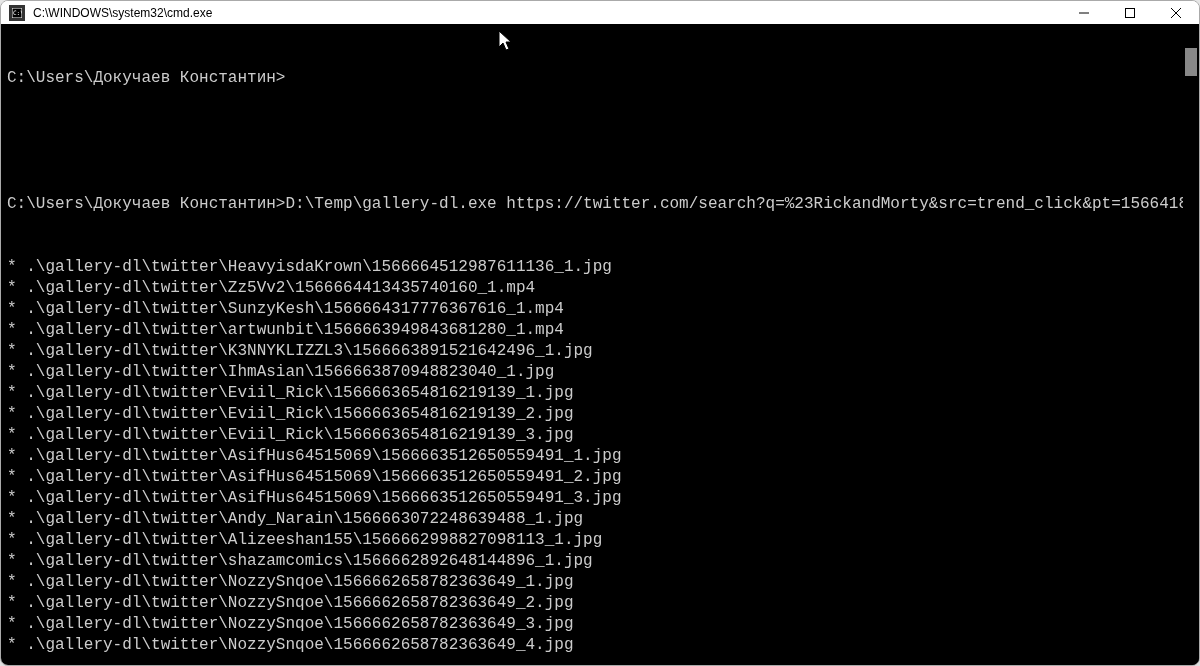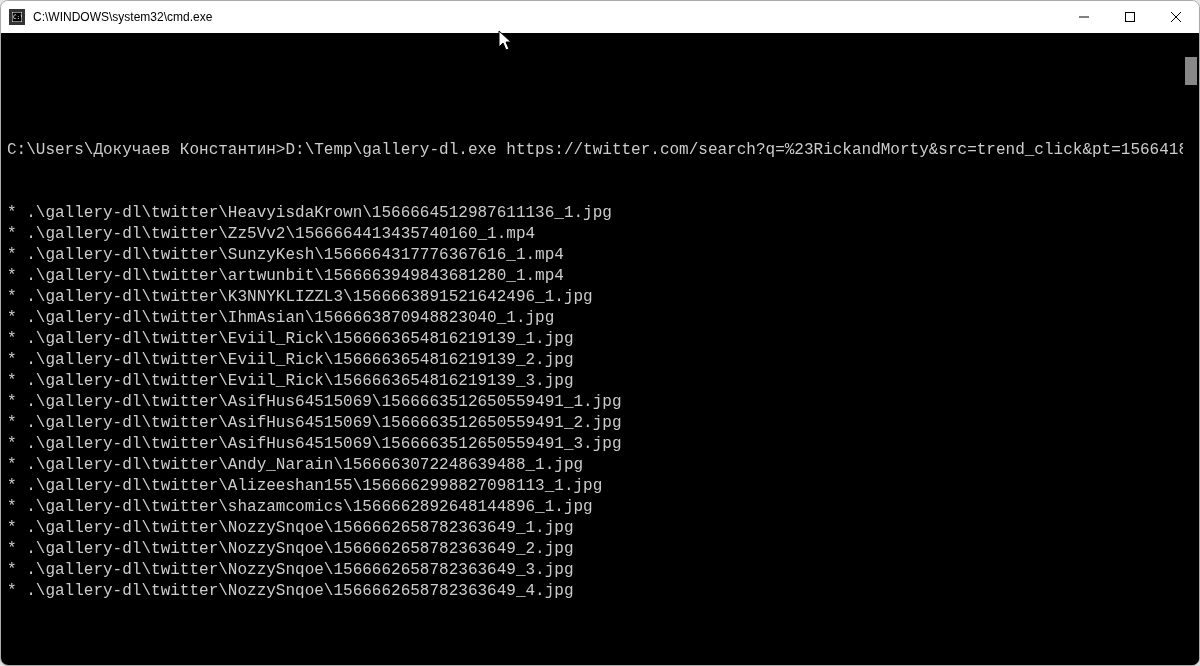--- a/index.html
+++ b/index.html
@@ -1,18 +1,18 @@
 <!DOCTYPE html>
 <html><head>
   <meta charset="utf-8">
   <style>
     * { margin: 0; padding: 0; box-sizing: border-box; }
     body { font-family: "Segoe UI", Tahoma, sans-serif; background: #f0f0f0; width: 1200px; height: 666px; overflow: hidden; }
     .window { width: 1200px; height: 666px; background: #fff; border: 1px solid #aaa; border-radius: 8px; overflow: hidden; display: flex; flex-direction: column; box-shadow: 0 4px 20px rgba(0,0,0,.2); }
-    .titlebar { height: 32px; background: #fff; display: flex; align-items: center; padding: 0 0 0 8px; user-select: none; }
+    .titlebar { height: 23px; background: #fff; display: flex; align-items: center; padding: 0 0 0 8px; user-select: none; }
     .titlebar-icon { width: 16px; height: 16px; background: #333; margin-right: 8px; display:flex; align-items:center; justify-content:center; }
     .titlebar-icon svg { width: 10px; height: 10px; }
     .titlebar-title { font-size: 12px; color: #000; flex: 0 0 auto; }
     .titlebar-spacer { flex: 1; }
     .winbtn { width: 46px; height: 32px; display: flex; align-items: center; justify-content: center; }
     .winbtn svg { width: 10px; height: 10px; }
     .terminal { flex: 1; background: #000; position: relative; overflow: hidden; }
     .terminal-inner { padding: 2px 6px; font-family: Consolas, "Courier New", monospace; font-size: 16px; line-height: 21px; color: #ccc; white-space: pre; }
     .scrollbar { position: absolute; right: 0; top: 0; bottom: 0; width: 16px; background: #000; }
     .scroll-thumb { position: absolute; right: 2px; top: 24px; width: 12px; height: 28px; background: #888; border-radius: 0; }
@@ -46,20 +46,21 @@
     <div class="winbtn close">
       <svg viewBox="0 0 10 10">
           <line x1="0" y1="0" x2="10" y2="10" stroke="#000" stroke-width="1"></line>
           <line x1="10" y1="0" x2="0" y2="10" stroke="#000" stroke-width="1"></line>
         </svg>
     </div>
   </div>
 
   <div class="terminal">
     <div class="terminal-inner">
+      <div>C:\Users\Докучаев Константин&gt;</div>
       <div class="blank-line"></div>
       <div>C:\Users\Докучаев Константин&gt;D:\Temp\gallery-dl.exe https://twitter.com/search?q=%23RickandMorty&amp;src=trend_click&amp;pt=1566418383226249217&amp;vertical=trends</div>
       <div id="output-lines"><div>* .\gallery-dl\twitter\HeavyisdaKrown\1566664512987611136_1.jpg</div><div>* .\gallery-dl\twitter\Zz5Vv2\1566664413435740160_1.mp4</div><div>* .\gallery-dl\twitter\SunzyKesh\1566664317776367616_1.mp4</div><div>* .\gallery-dl\twitter\artwunbit\1566663949843681280_1.mp4</div><div>* .\gallery-dl\twitter\K3NNYKLIZZL3\1566663891521642496_1.jpg</div><div>* .\gallery-dl\twitter\IhmAsian\1566663870948823040_1.jpg</div><div>* .\gallery-dl\twitter\Eviil_Rick\1566663654816219139_1.jpg</div><div>* .\gallery-dl\twitter\Eviil_Rick\1566663654816219139_2.jpg</div><div>* .\gallery-dl\twitter\Eviil_Rick\1566663654816219139_3.jpg</div><div>* .\gallery-dl\twitter\AsifHus64515069\1566663512650559491_1.jpg</div><div>* .\gallery-dl\twitter\AsifHus64515069\1566663512650559491_2.jpg</div><div>* .\gallery-dl\twitter\AsifHus64515069\1566663512650559491_3.jpg</div><div>* .\gallery-dl\twitter\Andy_Narain\1566663072248639488_1.jpg</div><div>* .\gallery-dl\twitter\Alizeeshan155\1566662998827098113_1.jpg</div><div>* .\gallery-dl\twitter\shazamcomics\1566662892648144896_1.jpg</div><div>* .\gallery-dl\twitter\NozzySnqoe\1566662658782363649_1.jpg</div><div>* .\gallery-dl\twitter\NozzySnqoe\1566662658782363649_2.jpg</div><div>* .\gallery-dl\twitter\NozzySnqoe\1566662658782363649_3.jpg</div><div>* .\gallery-dl\twitter\NozzySnqoe\1566662658782363649_4.jpg</div></div>
     </div>
     <div class="scrollbar">
       <div class="scroll-thumb"></div>
     </div>
   </div>
 </div>
 

